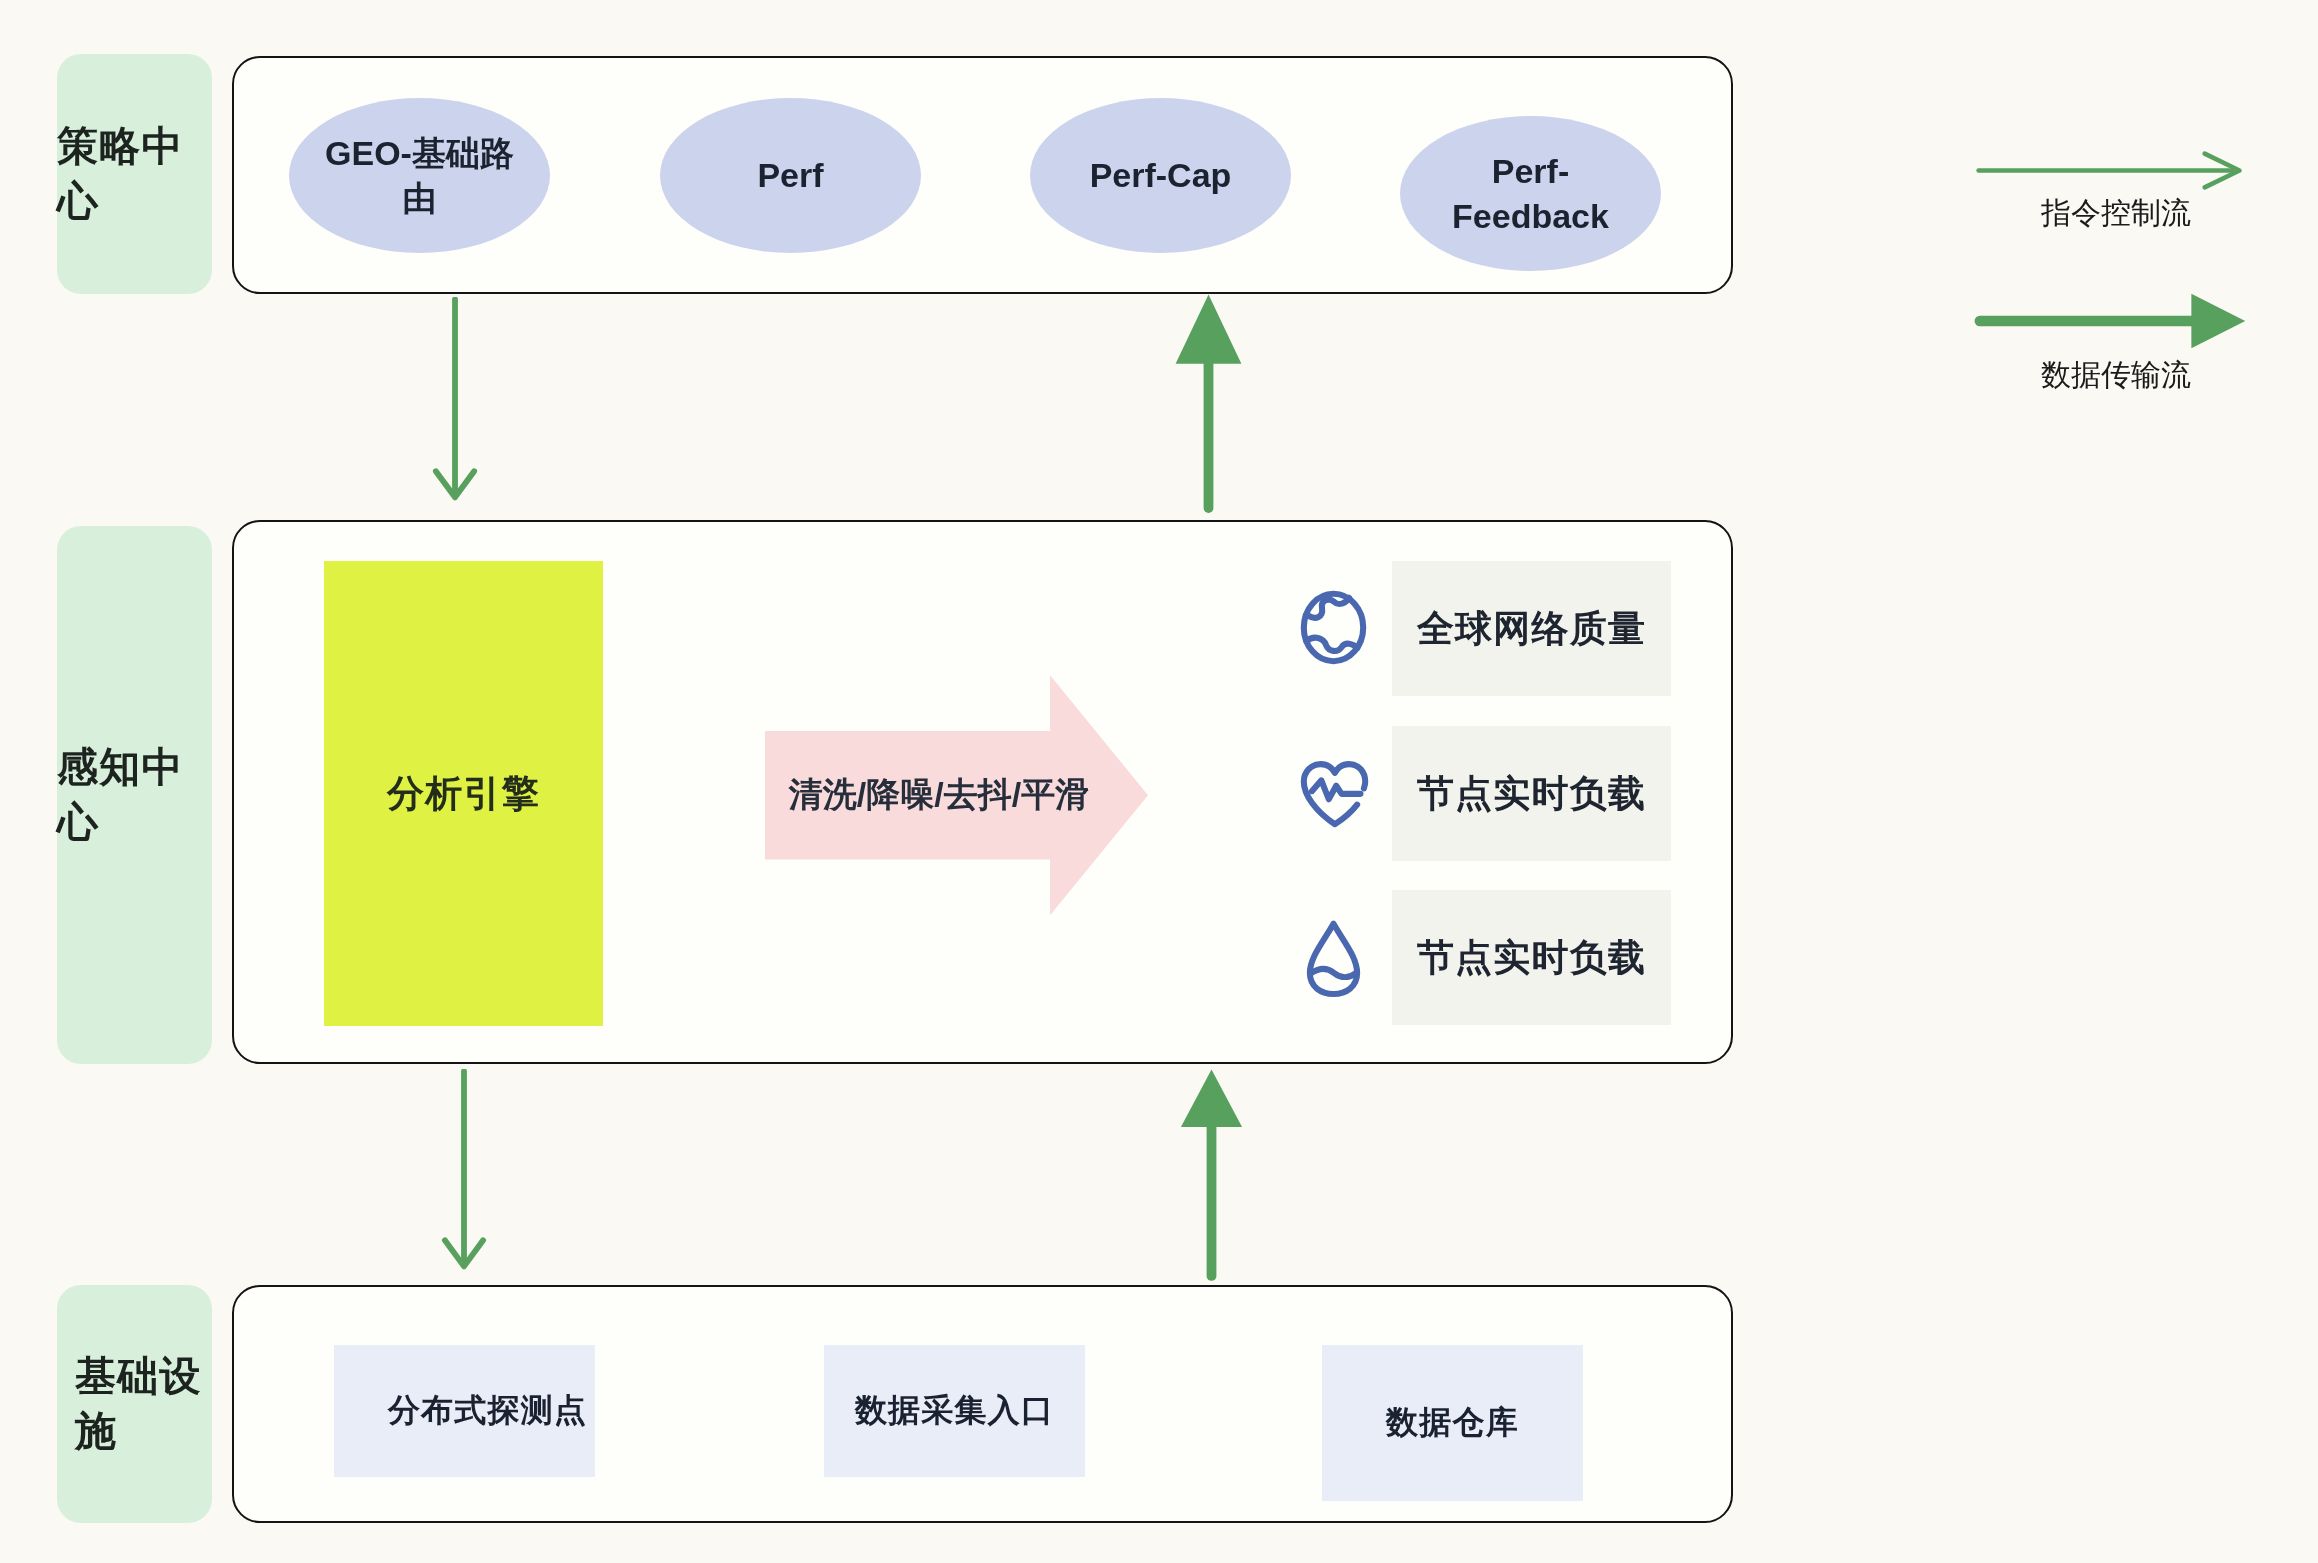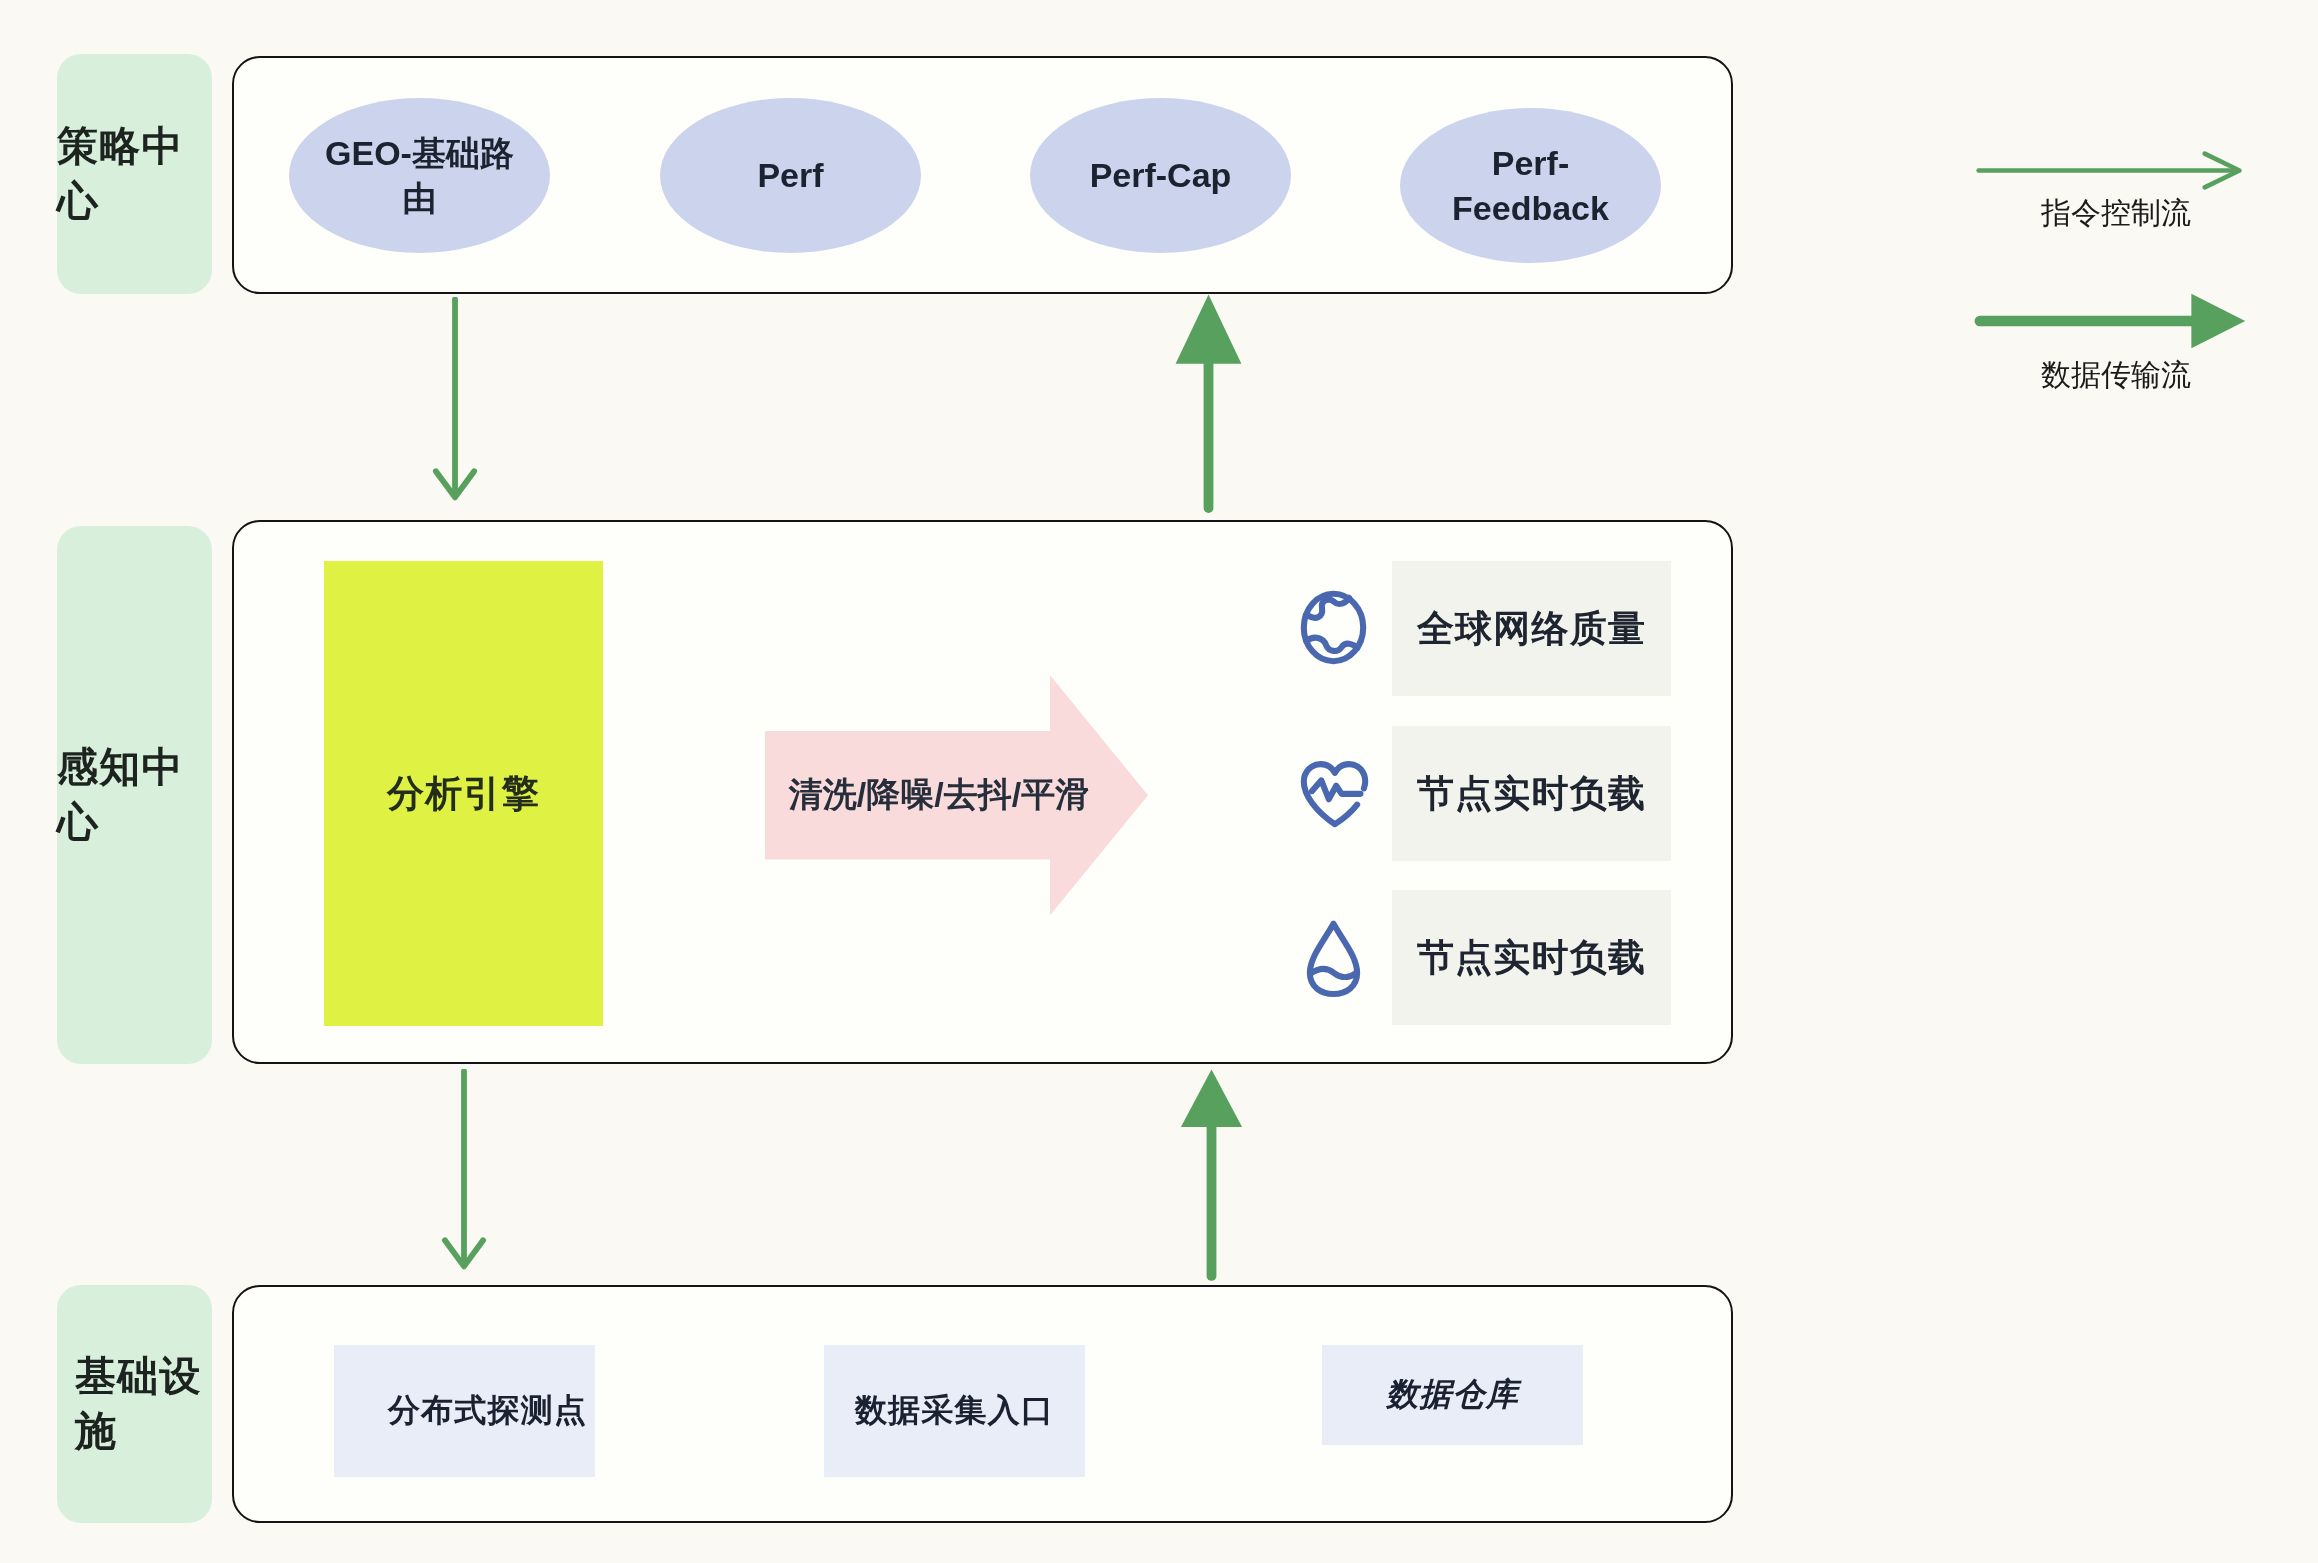--- a/index.html
+++ b/index.html
@@ -37,21 +37,21 @@
 <div id="canvas">
 
   <div class="abs layer-label" style="left:57px;top:54px;width:155px;height:240px;">策略中心</div>
   <div class="abs layer-label" style="left:57px;top:526px;width:155px;height:538px;">感知中心</div>
   <div class="abs layer-label" style="left:57px;top:1285px;width:155px;height:238px;padding-left:18px;">基础设施</div>
 
   <div class="abs frame" style="left:232px;top:56px;width:1501px;height:238px;"></div>
   <div class="abs module" style="left:289px;top:98px;width:261px;height:155px;">GEO-基础路由</div>
   <div class="abs module" style="left:660px;top:98px;width:261px;height:155px;">Perf</div>
   <div class="abs module" style="left:1030px;top:98px;width:261px;height:155px;">Perf-Cap</div>
-  <div class="abs module" style="left:1400px;top:108px;width:261px;height:155px;">Perf-Feedback</div>
+  <div class="abs module" style="left:1400px;top:116px;width:261px;height:155px;">Perf-Feedback</div>
 
   <div class="abs frame" style="left:232px;top:520px;width:1501px;height:544px;"></div>
 
   <div class="abs engine" style="left:324px;top:561px;width:279px;height:465px;">分析引擎</div>
 
   <svg class="abs" style="left:765px;top:675px;" width="383" height="241" viewBox="0 0 661 415">
     <polygon class="pink-fill" points="0,96 492,96 492,0 661,207 492,414 492,318 0,318"></polygon>
   </svg>
   <div class="abs proc-label" style="left:771px;top:743px;width:336px;height:104px;">清洗/降噪/去抖/平滑</div>
 
@@ -69,21 +69,21 @@
     <path class="blue-stroke" stroke-width="9" d="M27,83 C39,75 51,75 61,83 C71,91 83,91 93,83"></path>
   </svg>
 
   <div class="abs metric-card" style="left:1392px;top:561px;width:279px;height:135px;">全球网络质量</div>
   <div class="abs metric-card" style="left:1392px;top:726px;width:279px;height:135px;">节点实时负载</div>
   <div class="abs metric-card" style="left:1392px;top:890px;width:279px;height:135px;">节点实时负载</div>
 
   <div class="abs frame" style="left:232px;top:1285px;width:1501px;height:238px;"></div>
   <div class="abs infra-box" style="left:334px;top:1345px;width:261px;height:132px;padding-left:46px;">分布式探测点</div>
   <div class="abs infra-box" style="left:824px;top:1345px;width:261px;height:132px;">数据采集入口</div>
-  <div class="abs infra-box" style="left:1322px;top:1345px;width:261px;height:100px;font-style:italic;">数据仓库</div>
+  <div class="abs infra-box" style="left:1322px;top:1345px;width:261px;height:156px;">数据仓库</div>
 
   <svg class="abs" style="left:423px;top:297px;" width="64" height="216" viewBox="0 0 110 372">
     <line class="green-stroke" x1="55" y1="4" x2="55" y2="338" stroke-width="10"></line>
     <polyline class="green-stroke" points="22,300 55,345 88,300" stroke-width="10"></polyline>
   </svg>
   <svg class="abs" style="left:1171px;top:293px;" width="75" height="220" viewBox="0 0 130 380">
     <polygon class="green-fill" points="65,2 8,122 122,122"></polygon>
     <line class="green-stroke" x1="65" y1="116" x2="65" y2="372" stroke-width="17"></line>
   </svg>
 

